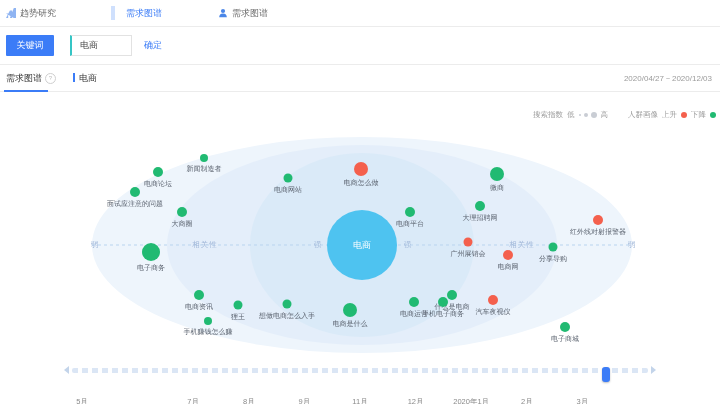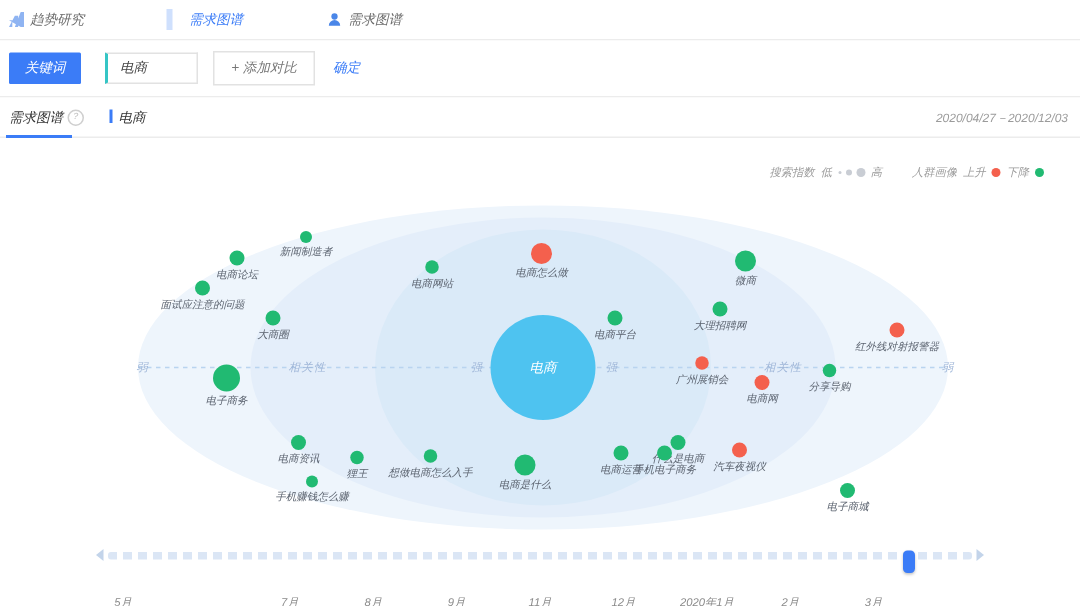--- a/index.html
+++ b/index.html
@@ -4,21 +4,21 @@
 <title>需求图谱</title>
 <style>
   html,body{margin:0;padding:0;}
   body{
     width:720px;height:404px;overflow:hidden;
     background:#ffffff;
     font-family:"Liberation Sans","DejaVu Sans",sans-serif;
     color:#333;
     -webkit-font-smoothing:antialiased;
   }
-  .app{position:relative;width:720px;height:404px;font-style:italic;}
+  .app{position:relative;width:720px;height:404px;}
 
   
   .topnav{
     height:27px;display:flex;align-items:center;
     border-bottom:1px solid #ececec;background:#fff;
     padding-left:6px;box-sizing:border-box;
   }
   .nav-item{display:flex;align-items:center;gap:4px;font-size:9px;color:#6b6b6b;cursor:pointer;}
   .nav-item.active{color:#3b7cf7;}
   .nav-item + .nav-item{margin-left:56px;}
@@ -65,21 +65,21 @@
   }
   .kw-tab{
     margin-left:17px;font-size:9px;color:#333;padding-left:6px;position:relative;cursor:pointer;
   }
   .kw-tab:before{content:"";position:absolute;left:0;top:1px;width:2px;height:9px;background:#3b7cf7;}
   .daterange{position:absolute;right:8px;font-size:8px;color:#9b9b9b;}
   .sec-underline{position:absolute;left:4px;bottom:-1px;width:44px;height:2px;background:#3b7cf7;}
 
   
   .legend{
-    position:absolute;right:24px;top:110px;display:flex;align-items:center;gap:20px;
+    position:absolute;right:4px;top:110px;display:flex;align-items:center;gap:20px;
     font-size:7.5px;color:#9b9b9b;
   }
   .lg-grp{display:flex;align-items:center;gap:4px;}
   .scale{display:flex;align-items:center;gap:3px;}
   .sc-dot{border-radius:50%;background:#c9cdd4;display:block;}
 
   
   .canvas{position:absolute;left:0;top:130px;width:720px;height:225px;}
   .canvas svg{position:absolute;left:0;top:0;}
   .node{position:absolute;transform:translate(-50%,-50%);border-radius:50%;}
@@ -137,21 +137,20 @@
             <path d="M1.2 9.2a3.8 3.8 0 0 1 7.6 0z" fill="#4a86e8"></path>
           </svg>
       </span>
       <span>需求图谱</span>
     </div>
   </div>
 
   <div class="toolbar">
     <div class="kw-btn">关键词</div>
     <div class="kw-box" placeholder="请输入关键词">电商</div>
-    <div class="add-cmp">+ 添加对比</div>
     <div class="confirm">确定</div>
   </div>
 
   <div class="sec-head">
     <span class="sec-title">需求图谱</span>
     <span class="help">?</span>
     <span class="kw-tab">电商</span>
     <span class="daterange">2020/04/27－2020/12/03</span>
     <span class="sec-underline"></span>
   </div>

